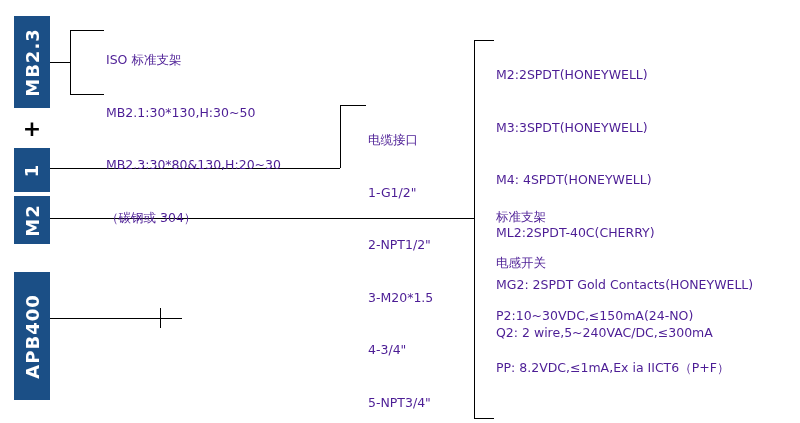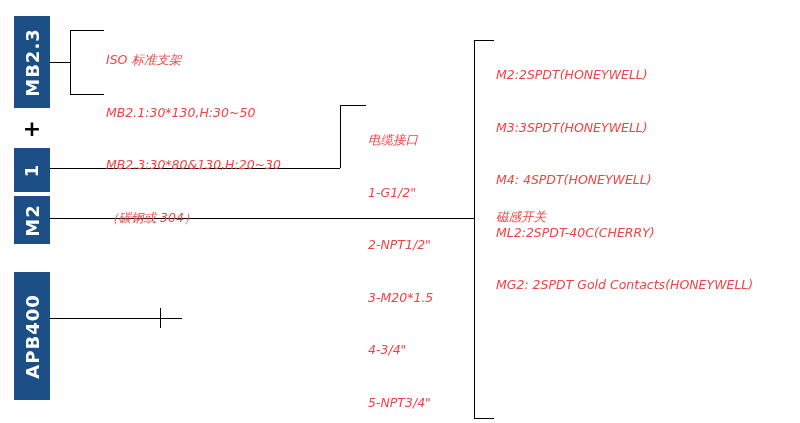--- a/index.html
+++ b/index.html
@@ -53,22 +53,21 @@
     width: 800px;
     height: 423px;
     pointer-events: none;
   }
   
   .txt {
     position: absolute;
     font-size: 12.5px;
     line-height: 17.5px;
     white-space: pre;
-    color: #ef4444;
-    font-style: italic;
+    color: #4c1d95;
   }
   .txt .hdr {
     display: block;
   }
   .txt .ln {
     display: block;
   }
   .big {
     font-size: 13.5px;
   }
@@ -139,25 +138,31 @@
 
   <div class="txt" style="left:496px; top:31px;">
     <span class="ln">M2:2SPDT(HONEYWELL)</span>
     <span class="ln">M3:3SPDT(HONEYWELL)</span>
     <span class="ln">M4: 4SPDT(HONEYWELL)</span>
     <span class="ln">ML2:2SPDT-40C(CHERRY)</span>
     <span class="ln">MG2: 2SPDT Gold Contacts(HONEYWELL)</span>
   </div>
 
   <div class="txt" style="left:496px; top:173px;">
-    <span class="hdr">磁感开关</span>
+    <span class="hdr">标准支架</span>
   </div>
 
+  <div class="txt" style="left:496px; top:219px;">
+    <span class="hdr">电感开关</span>
+    <span class="ln">P2:10~30VDC,≤150mA(24-NO)</span>
+    <span class="ln">PP: 8.2VDC,≤1mA,Ex ia IICT6（P+F）</span>
+  </div>
 
   <div class="txt" style="left:496px; top:289px;">
+    <span class="ln">Q2: 2 wire,5~240VAC/DC,≤300mA</span>
     
     
     
     
     
   </div>
 
 
 </div>
 

